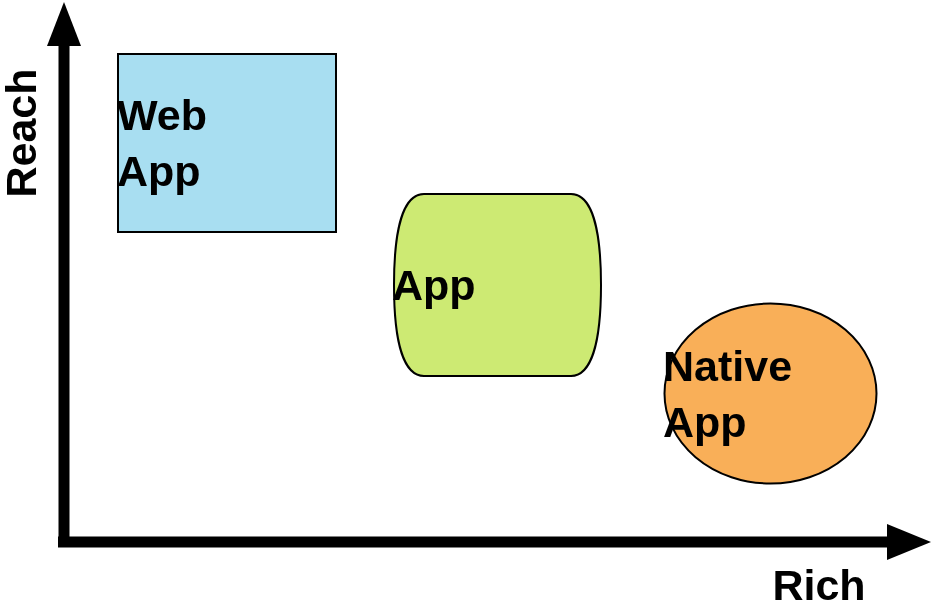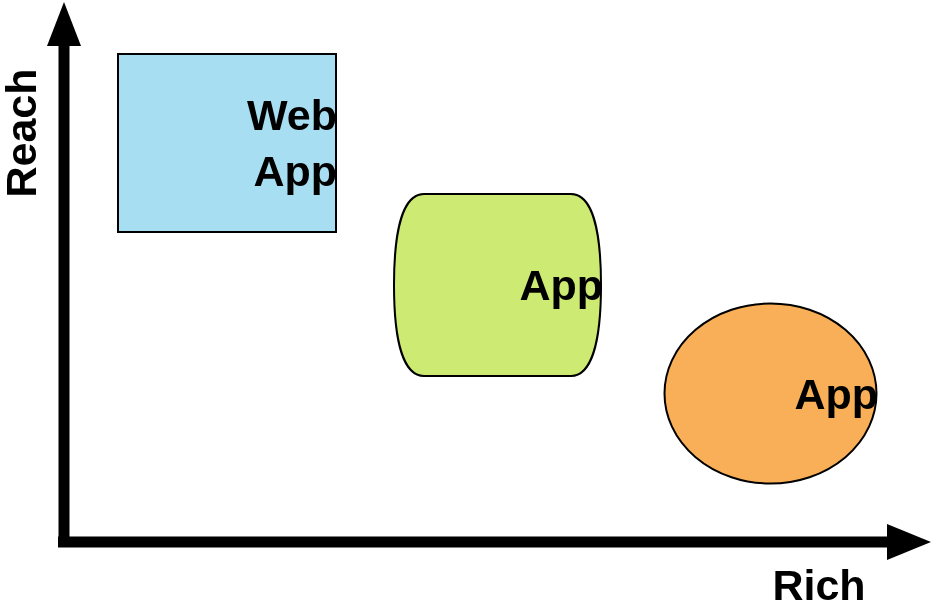--- a/index.html
+++ b/index.html
@@ -54,21 +54,21 @@
     display: block;
   }
   .node-label {
     position: absolute;
     left: 0;
     top: 0;
     right: 0;
     bottom: 0;
     display: flex;
     flex-direction: column;
-    align-items: flex-end;
+    align-items: flex-start;
     justify-content: center;
     color: #000000;
     font-size: 43px;
     font-weight: bold;
     line-height: 56px;
     text-align: center;
   }
   .node-web    { left: 117px; top: 53px;  width: 220px; height: 180px; }
   .node-hybrid { left: 392px; top: 192px; width: 211px; height: 186px; }
   .node-native { left: 663px; top: 302px; width: 215px; height: 183px; }
@@ -106,17 +106,18 @@
     <div class="node-label">
       <span>App</span>
     </div>
   </div>
 
   <div class="node node-native">
     <svg width="215" height="183" viewBox="0 0 215 183">
       <ellipse cx="107.5" cy="91.5" rx="106" ry="90" stroke-width="2" fill="#f9af58" stroke="#000000"></ellipse>
     </svg>
     <div class="node-label">
+      <span>Native</span>
       <span>App</span>
     </div>
   </div>
 
 </div>
 
 </body></html>

